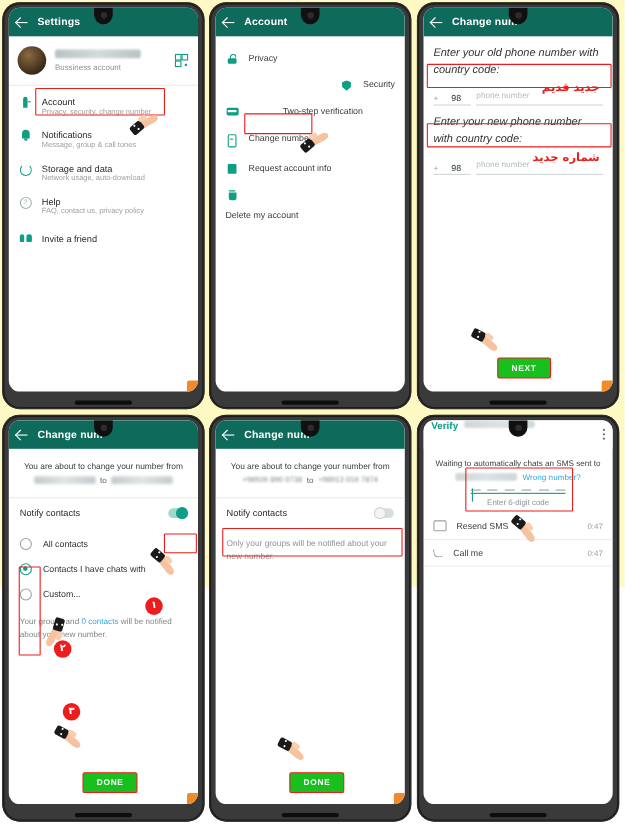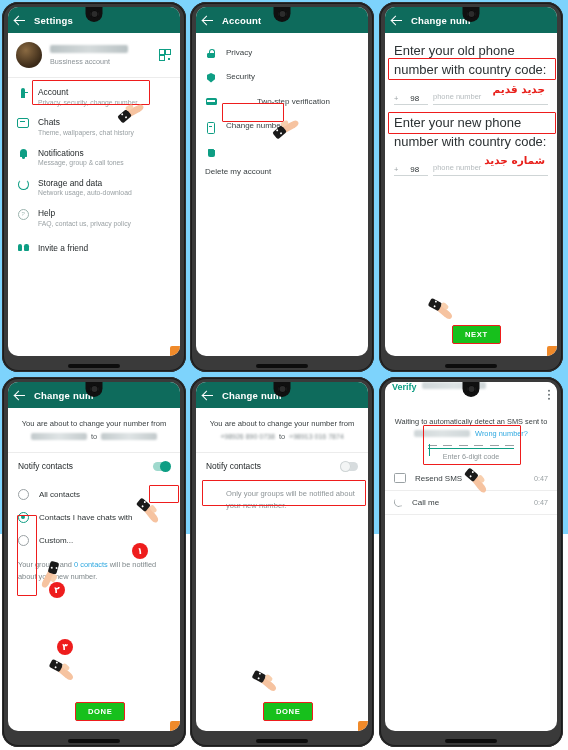--- a/index.html
+++ b/index.html
@@ -1,19 +1,19 @@
 <!DOCTYPE html>
 <html><head>
 <meta charset="utf-8">
 <style>
   html,body{margin:0;padding:0;background:#ffffff;}
   body{width:568px;height:750px;overflow:hidden;
        font-family:"Liberation Sans","DejaVu Sans",sans-serif;}
 
-  .sheet{position:relative;width:568px;height:534px;background:#7dd3fc;}
+  .sheet{position:relative;width:568px;height:534px;background:#fef9c3;}
 
   
   .panel{position:absolute;width:184px;height:370px;}
   .frame{position:absolute;inset:0;background:#1b1b1b;border-radius:16px;
          box-shadow:0 0 0 1px #2e2e2e inset;}
   .frame:before{content:"";position:absolute;left:2px;right:2px;top:2px;bottom:2px;
          border-radius:14px;background:#3a3a3a;}
   .screen{position:absolute;left:6px;right:6px;top:5px;bottom:16px;
           background:#ffffff;border-radius:10px;overflow:hidden;}
   .notch{position:absolute;left:50%;top:0;transform:translateX(-50%);
@@ -117,21 +117,21 @@
   .g-call:after{content:"";position:absolute;left:0;top:1px;width:7px;height:7px;
          border-left:1.5px solid #9aa1a4;border-bottom:1.5px solid #9aa1a4;
          border-radius:0 0 0 5px;transform:rotate(-8deg);}
 
   .fromwrap{text-align:center;margin-top:28px;}
   .fromtxt{font-size:6.2px;color:#b6bcbf;letter-spacing:.3px;}
   .fbtxt{font-size:7.6px;color:#2b3134;font-weight:bold;letter-spacing:1.6px;margin-top:2px;}
 
   
   .body-pad{padding:9px 9px 0 9px;}
-  .formlabel{font-size:13px;color:#2c3234;line-height:1.45;filter:blur(.15px);}
+  .formlabel{font-size:10px;color:#2c3234;line-height:1.45;filter:blur(.15px);font-style:italic;}
   .numrow{display:flex;align-items:flex-end;gap:5px;margin:5px 0 9px 0;position:relative;}
   .cc{display:flex;align-items:flex-end;gap:3px;border-bottom:1px solid #cfd5d6;
       padding-bottom:1px;width:34px;}
   .plus{font-size:7.5px;color:#9aa1a4;}
   .ccv{font-size:8px;color:#2c3234;flex:1;text-align:center;}
   .phline{flex:1;border-bottom:1px solid #cfd5d6;padding-bottom:1px;}
   .ph{font-size:7.5px;color:#b5bbbe;filter:blur(.3px);}
   .fa-note{position:absolute;right:3px;top:-2px;font-size:10.5px;color:#e8201b;
       font-weight:bold;direction:rtl;white-space:nowrap;
       font-family:"DejaVu Sans",sans-serif;}
@@ -159,21 +159,21 @@
   .radio{display:flex;align-items:center;gap:10px;padding:6px 10px;}
   .rb{width:9px;height:9px;border-radius:50%;border:1.3px solid #9aa1a4;flex:0 0 auto;
       position:relative;cursor:pointer;}
   .rb.sel{border-color:#0e9e84;}
   .rb.sel:after{content:"";position:absolute;left:1.8px;top:1.8px;width:3.8px;height:3.8px;
       border-radius:50%;background:#0e9e84;}
   .rlabel{font-size:8px;color:#2c3234;}
   .footnote{padding:7px 10px 0 10px;font-size:7.4px;color:#7e878a;line-height:1.5;
       filter:blur(.2px);}
   .link{color:#2fa8e0;}
-  .onlynote{padding:9px 10px;font-size:7.6px;color:#8d9497;line-height:1.5;filter:blur(.2px);margin-left:20px;}
+  .onlynote{padding:9px 10px;font-size:7.6px;color:#8d9497;line-height:1.5;filter:blur(.2px);}
 
   
   .vbody{padding:8px 9px 0 9px;text-align:center;}
   .vtxt{font-size:7.4px;color:#3b4143;line-height:1.5;filter:blur(.15px);}
   .vline2{display:flex;align-items:center;justify-content:center;gap:5px;margin-top:2px;}
   .wrong{color:#2fa8e0;font-size:7.4px;}
   .codebox{margin:7px auto 0 auto;width:86px;position:relative;}
   .dashes{display:flex;justify-content:space-between;align-items:flex-end;
       border-bottom:1.4px solid #0e9e84;padding-bottom:2px;}
   .dash{width:9px;height:1.3px;background:#9aa1a4;}
@@ -234,29 +234,20 @@
           <div class="ic">
               <i class="g g-key"></i>
             </div>
           <div>
             <div class="rtitle">Account</div>
             <div class="rsub">Privacy, security, change number</div>
           </div>
         </div>
         <div class="row">
           <div class="ic">
-              <i class="g g-chat"></i>
-            </div>
-          <div>
-            <div class="rtitle">Chats</div>
-            <div class="rsub">Theme, wallpapers, chat history</div>
-          </div>
-        </div>
-        <div class="row">
-          <div class="ic">
               <i class="g g-bell"></i>
             </div>
           <div>
             <div class="rtitle">Notifications</div>
             <div class="rsub">Message, group &amp; call tones</div>
           </div>
         </div>
         <div class="row">
           <div class="ic">
               <i class="g g-circ"></i>
@@ -314,37 +305,43 @@
         <div class="backarrow"></div>
         <div class="appbar-title">Account</div>
       </div>
       <div class="rows" style="padding-top:8px;">
         <div class="row simple" style="padding:7px 9px;">
           <div class="ic">
               <i class="g g-lock"></i>
             </div>
           <div class="rtitle">Privacy</div>
         </div>
+        <div class="row simple" style="padding:7px 9px;justify-content:flex-end;">
+          <div class="ic">
+              <i class="g g-shield"></i>
+            </div>
+          <div class="rtitle">Security</div>
+        </div>
+        <div class="row simple" style="padding:7px 9px;gap:40px;">
+          <div class="ic">
+              <i class="g g-card"></i>
+            </div>
+          <div class="rtitle">Two-step verification</div>
+        </div>
         <div class="row simple" style="padding:7px 9px;">
           <div class="ic">
-              <i class="g g-shield"></i>
-            </div>
-          <div class="rtitle">Security</div>
-        </div>
-        <div class="row simple" style="padding:7px 9px;gap:40px;">
-          <div class="ic">
-              <i class="g g-card"></i>
-            </div>
-          <div class="rtitle">Two-step verification</div>
+              <i class="g g-phone"></i>
+            </div>
+          <div class="rtitle">Change number</div>
         </div>
         <div class="row simple" style="padding:7px 9px;">
           <div class="ic">
-              <i class="g g-phone"></i>
-            </div>
-          <div class="rtitle">Change number</div>
+              <i class="g g-doc"></i>
+            </div>
+          <div class="rtitle">Request account info</div>
         </div>
         <div class="row simple" style="padding:7px 9px;flex-direction:column;">
           <div class="ic">
               <i class="g g-trash"></i>
             </div>
           <div class="rtitle">Delete my account</div>
         </div>
       </div>
     </div>
     <div class="chinbar"></div>
@@ -562,21 +559,21 @@
     <div class="frame"></div>
     <div class="screen">
       <div class="notch"></div>
       <div class="verifybar">
         <span class="verify-t">Verify</span>
         <span class="blurnum" style="width:64px;margin-left:5px;"></span>
         <span class="kebab"></span>
       </div>
 
       <div class="vbody">
-        <div class="vtxt">Waiting to automatically detect an SMS sent to</div>
+        <div class="vtxt">Waiting to automatically chats an SMS sent to</div>
         <div class="vline2">
           <span class="blurnum" style="width:56px;"></span>
           <span class="wrong">Wrong number?</span>
         </div>
 
         <div class="codebox">
           <div class="caret"></div>
           <div class="dashes">
             <i class="dash"></i>
               <i class="dash"></i>

